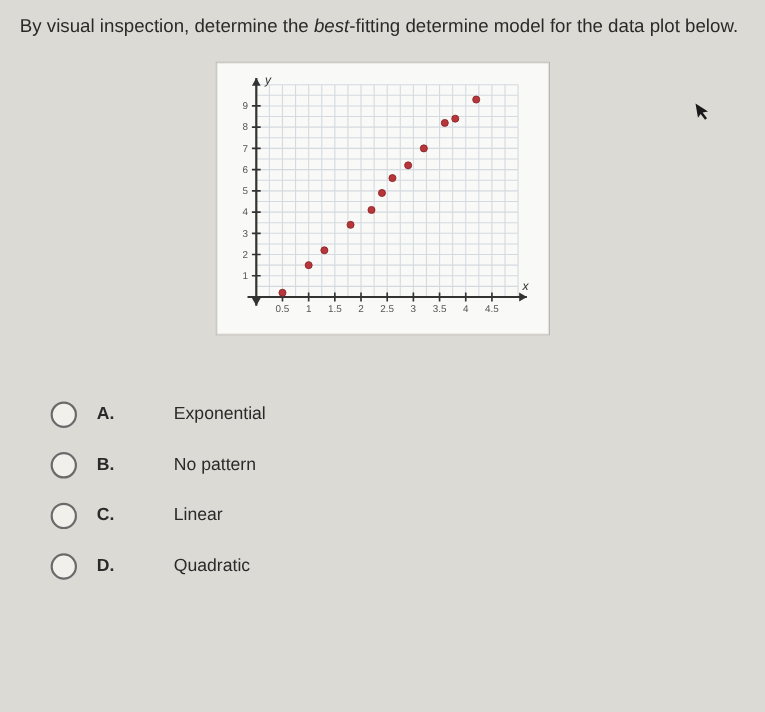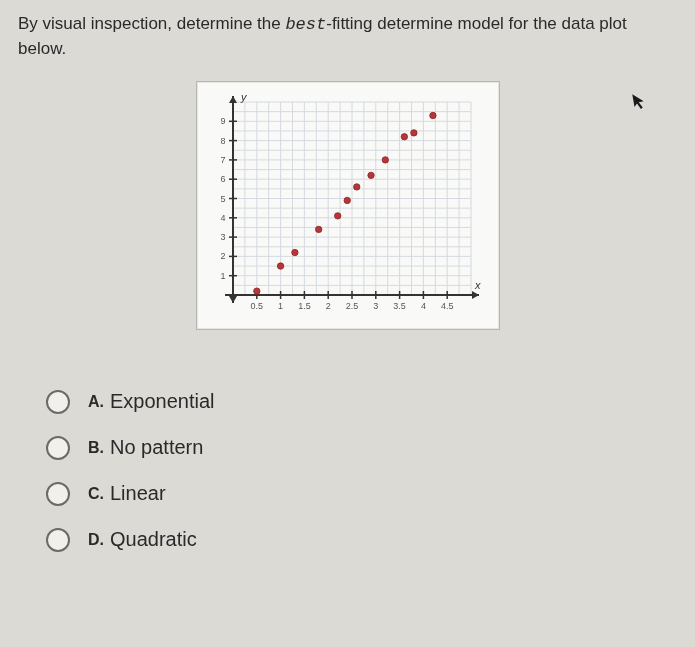--- a/index.html
+++ b/index.html
@@ -10,21 +10,21 @@
       height: 647px;
       padding: 12px 18px;
       color: #2a2a2a;
       position: relative;
     }
     .question {
       font-size: 17px;
       line-height: 1.4;
       margin-bottom: 20px;
     }
-    .question em { font-style: italic; font-family: Liberation Mono, monospace; }
+    .question em { font-style: italic; }
     .chart-wrap {
       display: flex;
       justify-content: center;
       margin-bottom: 60px;
     }
     .chart-box {
       background: #f9f9f7;
       border: 1px solid #b8b6b0;
       padding: 6px;
       box-shadow: inset 0 0 0 1px #e8e6e0;
@@ -38,21 +38,21 @@
     }
     .radio {
       width: 24px; height: 24px;
       border: 2px solid #6a6a6a;
       border-radius: 50%;
       background: #f2f0eb;
       margin-right: 18px;
       flex-shrink: 0;
     }
     .opt-letter { font-weight: bold; margin-right: 6px; font-size: 16px; }
-    .opt-text { font-size: 20px; }
+    .opt-text { font-size: 16px; margin-left: 48px; }
     .cursor {
       position: absolute;
       top: 92px; right: 48px;
       font-size: 18px;
       color: #000;
       transform: rotate(-10deg);
     }
     .grid-line { stroke: #d4dae0; stroke-width: 1; }
     .axis-line { stroke: #333; stroke-width: 2; }
     .tick-line { stroke: #333; stroke-width: 1.5; }

